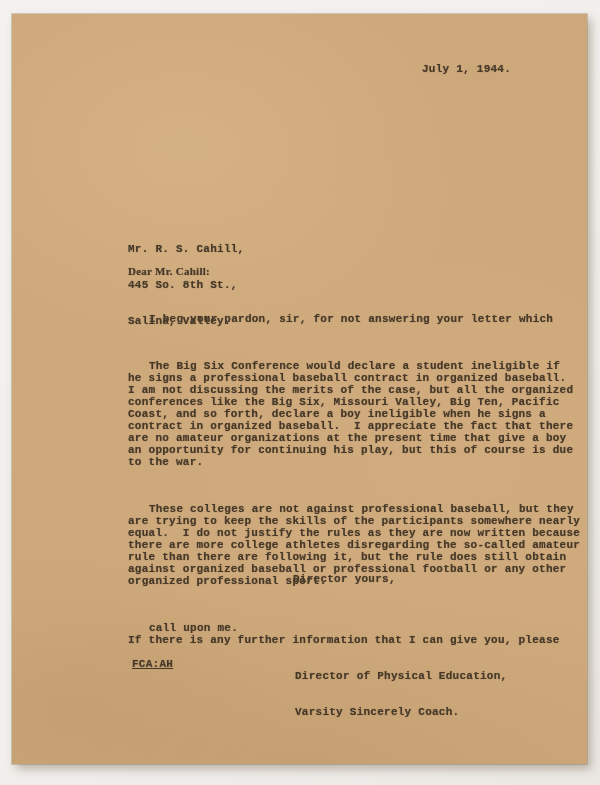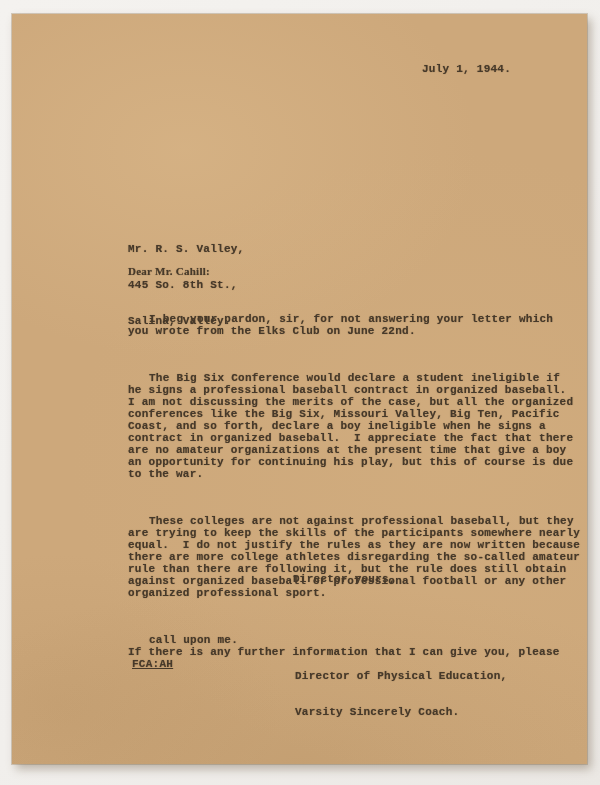--- a/index.html
+++ b/index.html
@@ -43,29 +43,29 @@
 </head>
 <body>
 
 <div class="scan-bg"></div>
 
 <div class="paper">
 
   <div class="typed" style="left:410px; top:49px;">July 1, 1944.</div>
 
   <div class="typed addr" style="left:116px; top:205px;">
-    <span class="line">Mr. R. S. Valley,</span>
+    <span class="line">Mr. R. S. Cahill,</span>
     <span class="line">445 So. 8th St.,</span>
     <span class="line">Salina, Valley.</span>
   </div>
 
   <div class="typed" style="left:116px; top:251px;font-family:Liberation Serif, serif;">Dear Mr. Cahill:</div>
 
   <div class="typed" style="left:116px; top:275px;">
-    <div class="para"><div class="line">I beg your pardon, sir, for not answering your letter which</div><div class="line">you wrote from the Elks Club on June 22nd.</div></div>
+    <div class="para"><div class="line">I beg your pardon, sir, for not answering your letter which</div></div>
     <div class="para"><div class="line">The Big Six Conference would declare a student ineligible if</div><div class="line">he signs a professional baseball contract in organized baseball.</div><div class="line">I am not discussing the merits of the case, but all the organized</div><div class="line">conferences like the Big Six, Missouri Valley, Big Ten, Pacific</div><div class="line">Coast, and so forth, declare a boy ineligible when he signs a</div><div class="line">contract in organized baseball.  I appreciate the fact that there</div><div class="line">are no amateur organizations at the present time that give a boy</div><div class="line">an opportunity for continuing his play, but this of course is due</div><div class="line">to the war.</div></div>
     <div class="para"><div class="line">These colleges are not against professional baseball, but they</div><div class="line">are trying to keep the skills of the participants somewhere nearly</div><div class="line">equal.  I do not justify the rules as they are now written because</div><div class="line">there are more college athletes disregarding the so-called amateur</div><div class="line">rule than there are following it, but the rule does still obtain</div><div class="line">against organized baseball or professional football or any other</div><div class="line">organized professional sport.</div></div>
     <div class="para"><div class="line">call upon me.</div><div class="line">If there is any further information that I can give you, please</div></div>
   </div>
 
   <div class="typed" style="left:281px; top:559px;">Director yours,</div>
 
   <div class="typed sig" style="left:283px; top:632px;">
     <span class="line">Director of Physical Education,</span>
     <span class="line">Varsity Sincerely Coach.</span>

